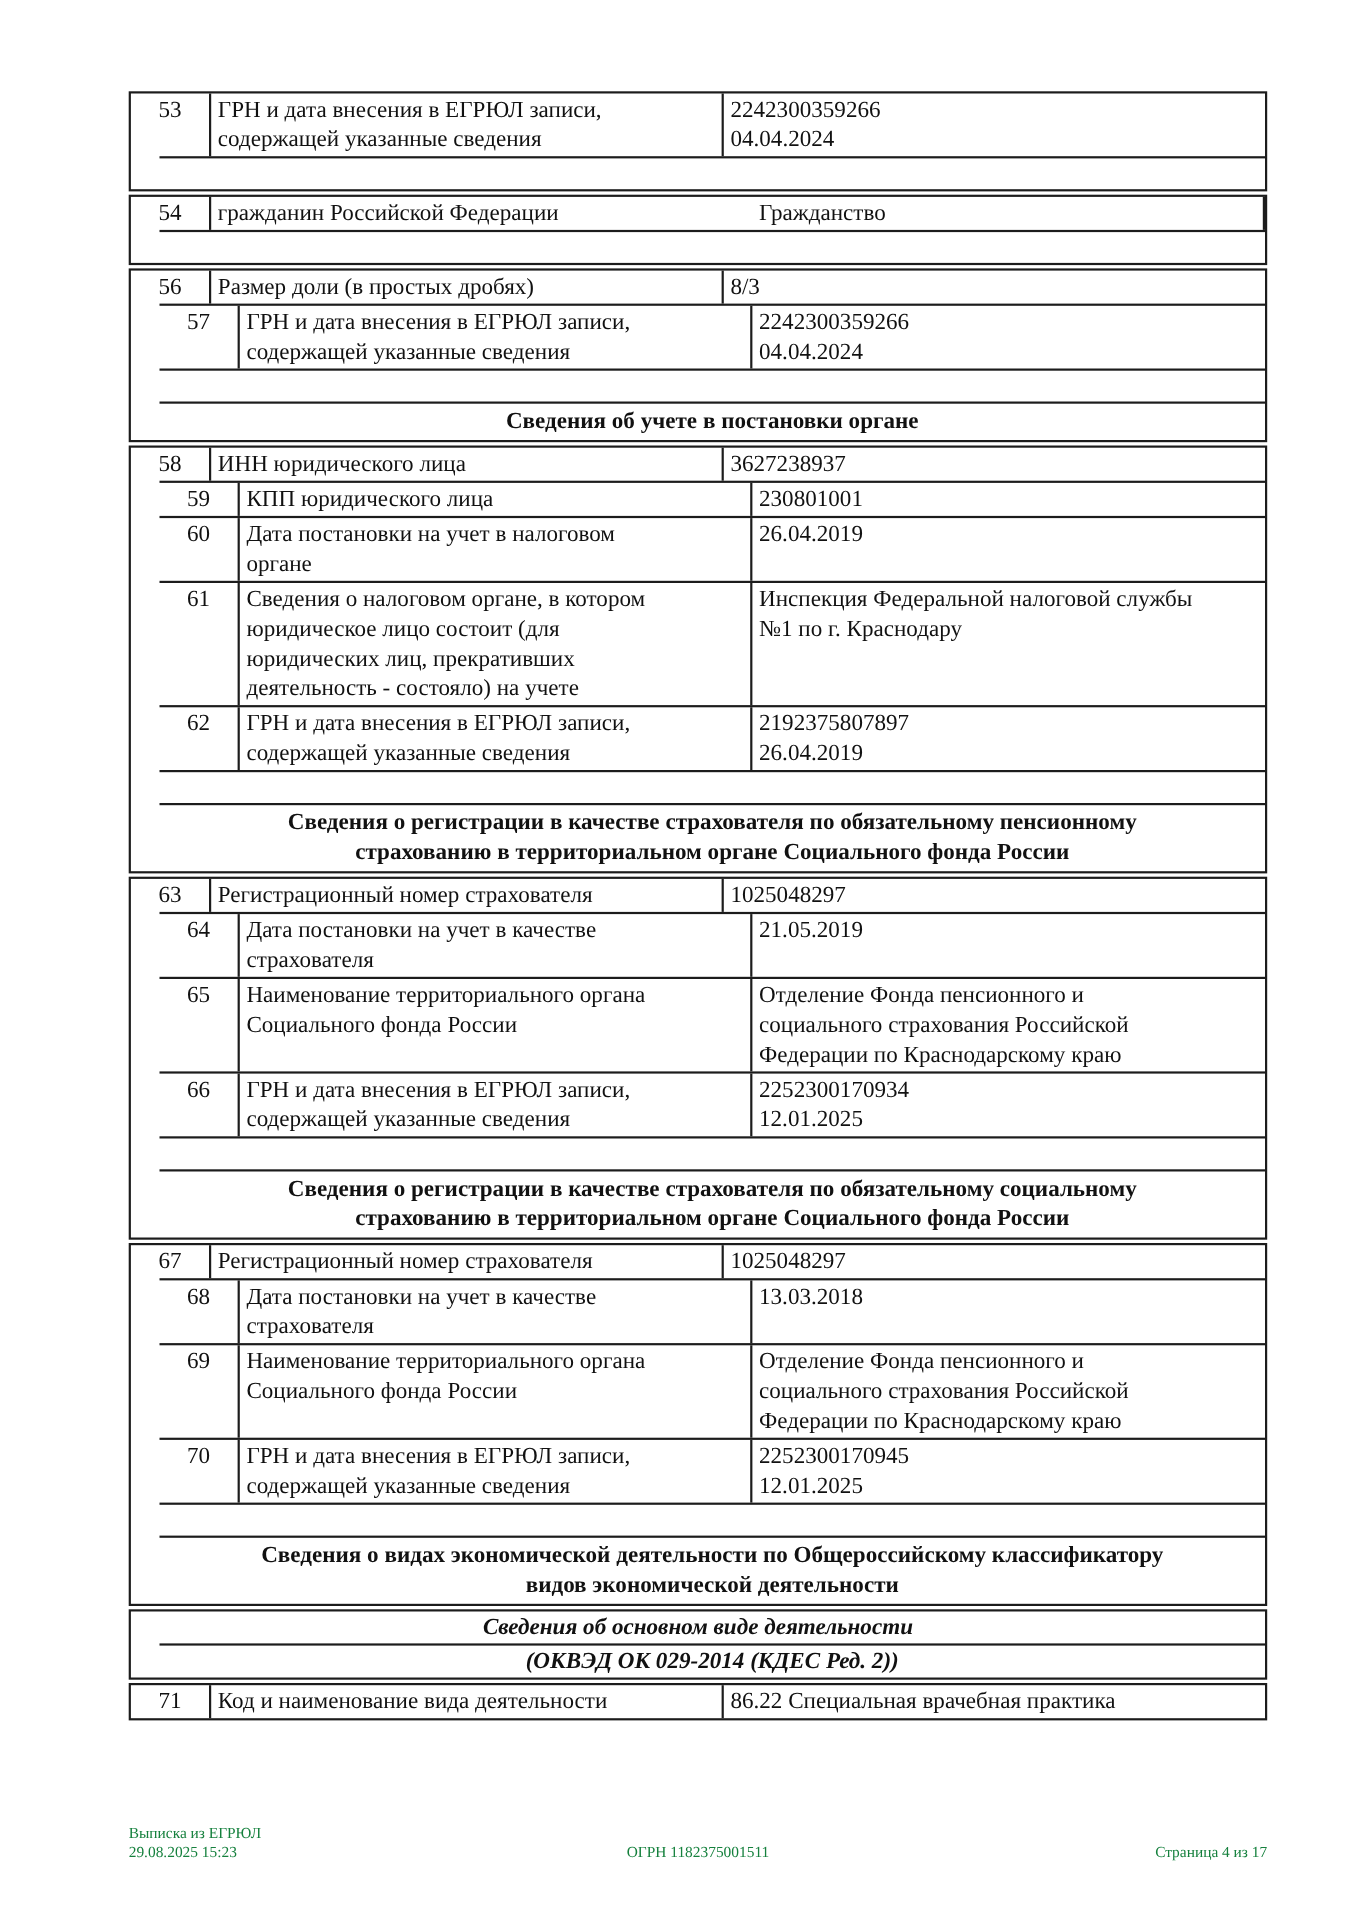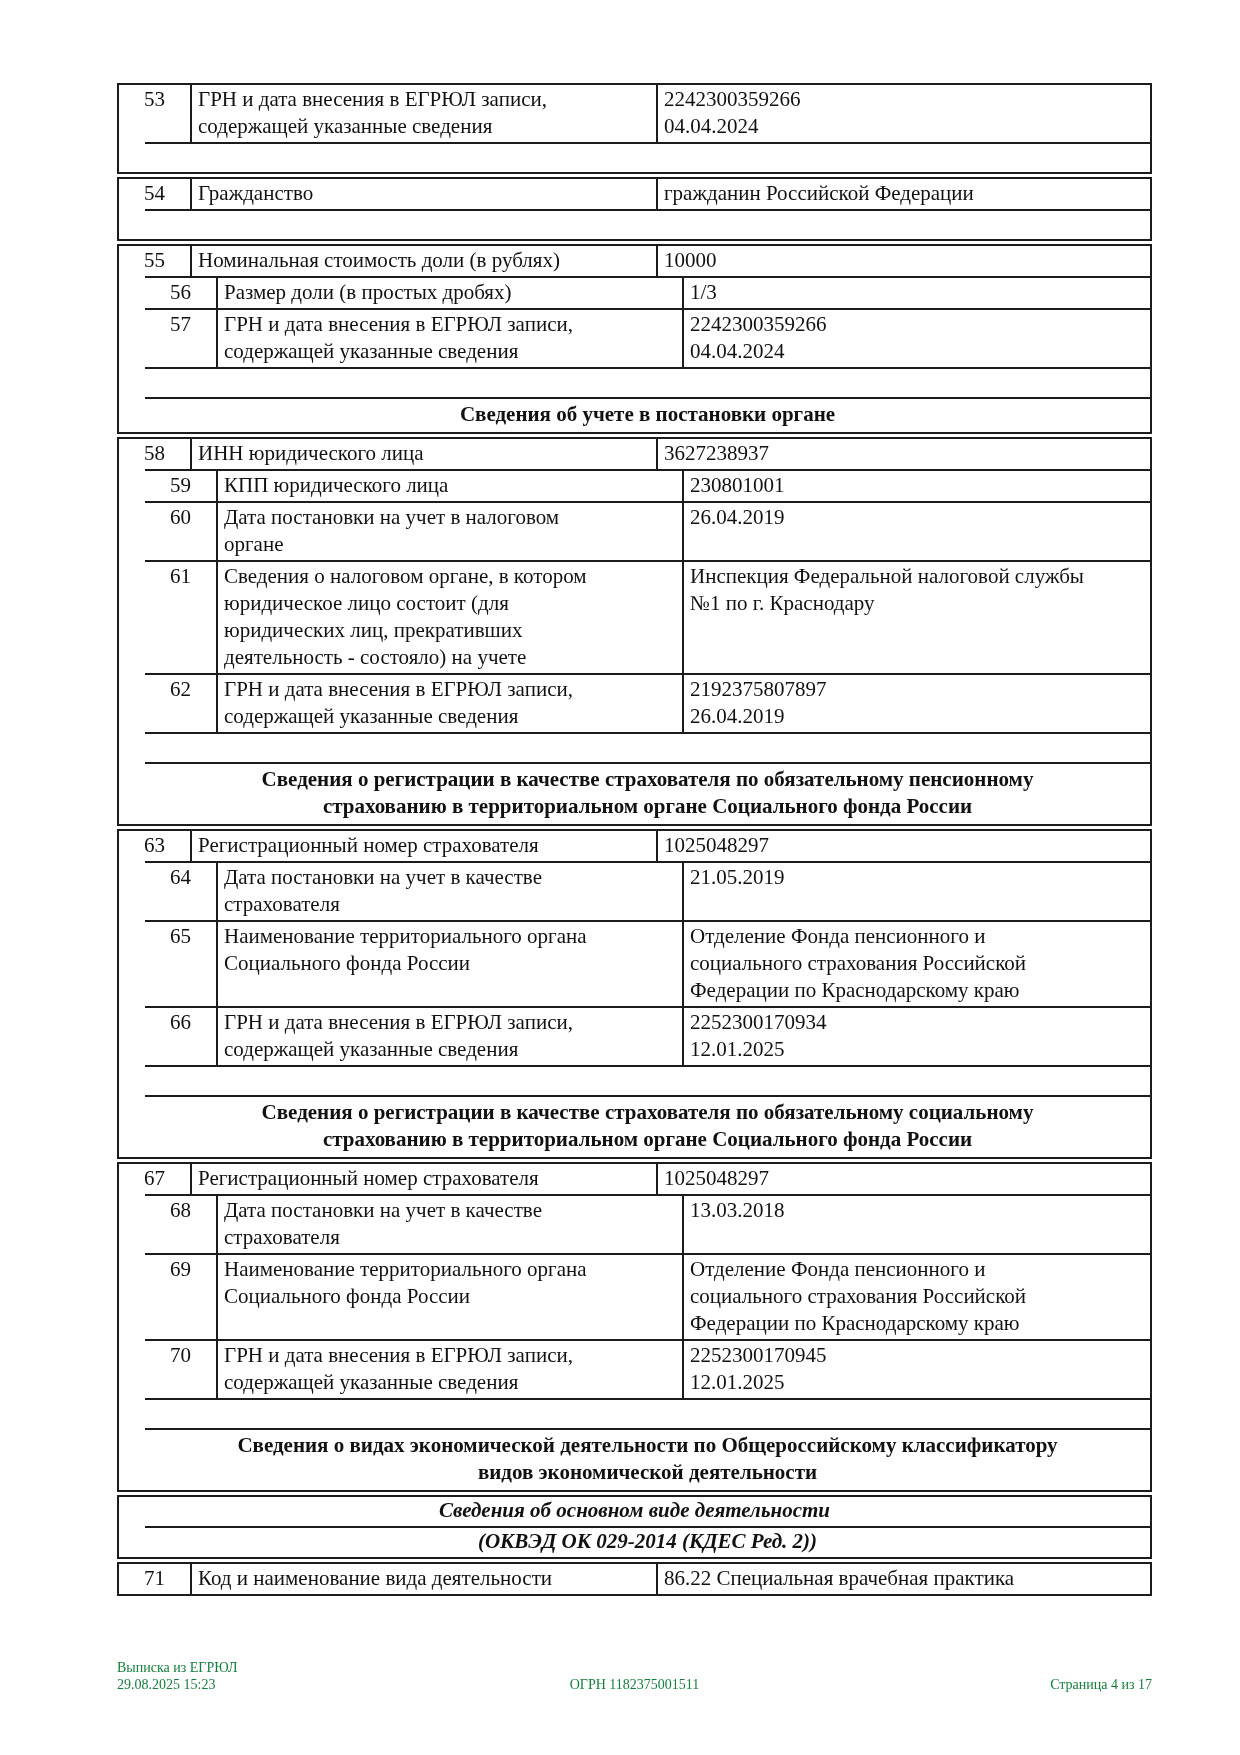--- a/index.html
+++ b/index.html
@@ -97,35 +97,30 @@
           <div class="cell label">ГРН и дата внесения в ЕГРЮЛ записи,
 содержащей указанные сведения</div>
           <div class="cell value">2242300359266
 04.04.2024</div>
         </div>
         <div class="row empty-row"></div>
       </div>
       <div class="block">
         <div class="row data-row">
           <div class="cell num">54</div>
+          <div class="cell value">гражданин Российской Федерации</div>
           <div class="cell label">Гражданство</div>
-          <div class="cell value">гражданин Российской Федерации</div>
-        </div>
-        <div class="row empty-row"></div>
-      </div>
-      <div class="block">
-        <div class="row data-row">
-          <div class="cell num">55</div>
-          <div class="cell label">Номинальная стоимость доли (в рублях)</div>
-          <div class="cell value">10000</div>
-        </div>
+        </div>
+        <div class="row empty-row"></div>
+      </div>
+      <div class="block">
         <div class="row data-row">
           <div class="cell num">56</div>
           <div class="cell label">Размер доли (в простых дробях)</div>
-          <div class="cell value">1/3</div>
+          <div class="cell value">8/3</div>
         </div>
         <div class="row data-row">
           <div class="cell num">57</div>
           <div class="cell label">ГРН и дата внесения в ЕГРЮЛ записи,
 содержащей указанные сведения</div>
           <div class="cell value">2242300359266
 04.04.2024</div>
         </div>
         <div class="row empty-row"></div>
         <div class="row header-row">Сведения об учете в постановки органе</div>

